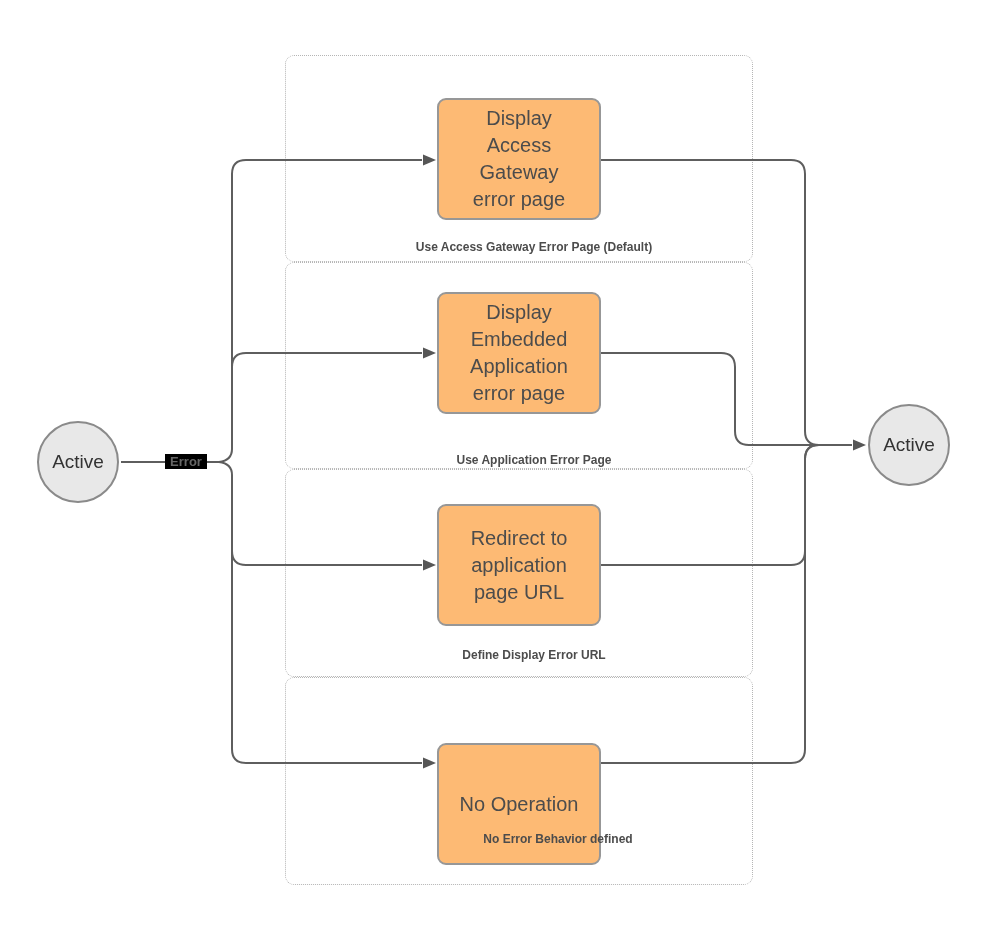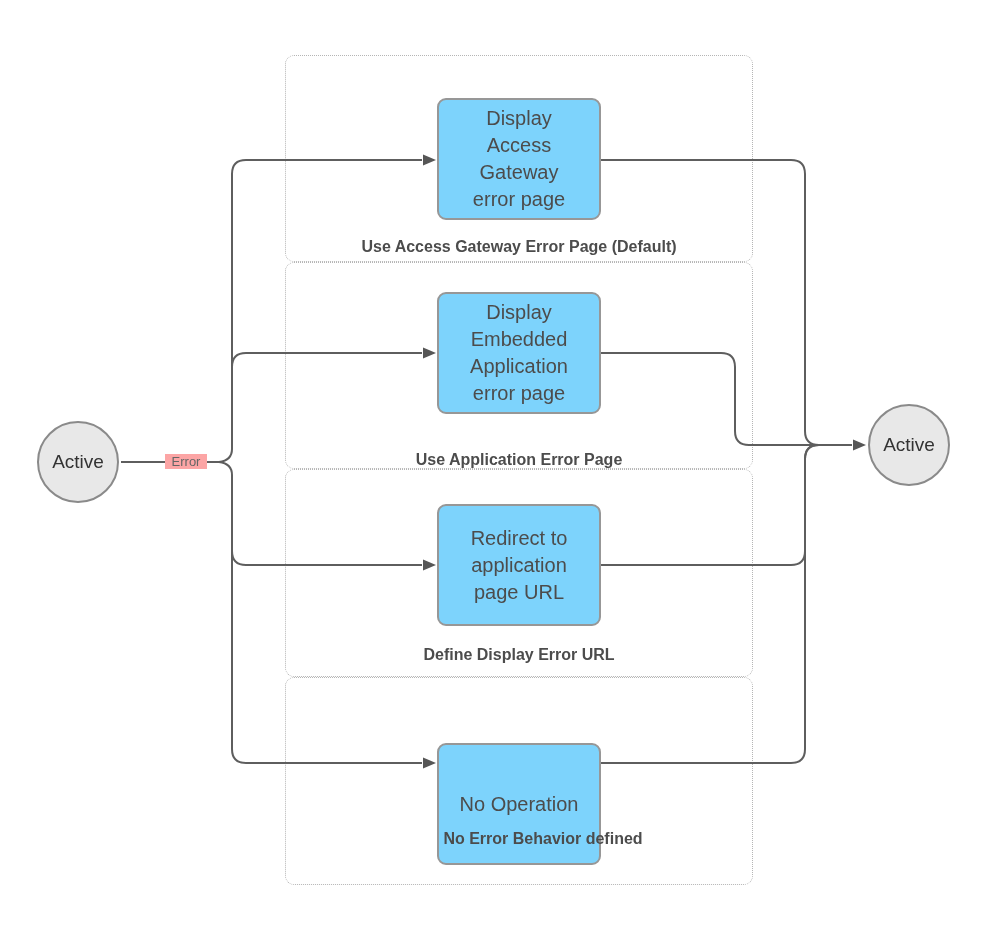--- a/index.html
+++ b/index.html
@@ -25,32 +25,33 @@
     box-sizing: border-box;
     border: 1px dotted #b5b5b5;
     border-radius: 9px;
     background: transparent;
   }
   .lane-caption {
     position: absolute;
     left: 285px;
     width: 468px;
     text-align: center;
-    font-size: 16px;
+    font-size: 12px;
     font-weight: bold;
     color: #4c4c4c;
     line-height: 18px;
+    padding-left: 15px;
   }
   .node {
     position: absolute;
     left: 437px;
     width: 164px;
     height: 122px;
     box-sizing: border-box;
-    background: #7dd3fc;
+    background: #fdba74;
     border: 2px solid #979797;
     border-radius: 9px;
     color: #4c4c4c;
     font-size: 20px;
     line-height: 27px;
     display: flex;
     align-items: center;
     justify-content: center;
     text-align: center;
     white-space: pre-line;
@@ -72,21 +73,22 @@
   .state-start { left: 37px; top: 421px; }
   .state-end   { left: 868px; top: 404px; }
   .edge-label {
     position: absolute;
     left: 165px;
     top: 454px;
     width: 42px;
     text-align: center;
     font-size: 13px;
     color: #666666;
-    background: #fca5a5;
+    background: #000000;
+    font-weight: bold;
   }
   .lane-1 { top: 55px;  height: 207px; }
   .lane-2 { top: 262px; height: 207px; }
   .lane-3 { top: 469px; height: 208px; }
   .lane-4 { top: 677px; height: 208px; }
   .caption-1 { top: 238px; }
   .caption-2 { top: 431px; margin-top: 20px; }
   .caption-3 { top: 646px; }
   .caption-4 { top: 830px; margin-left: 24px; }
   .node-1 { top: 98px; }

